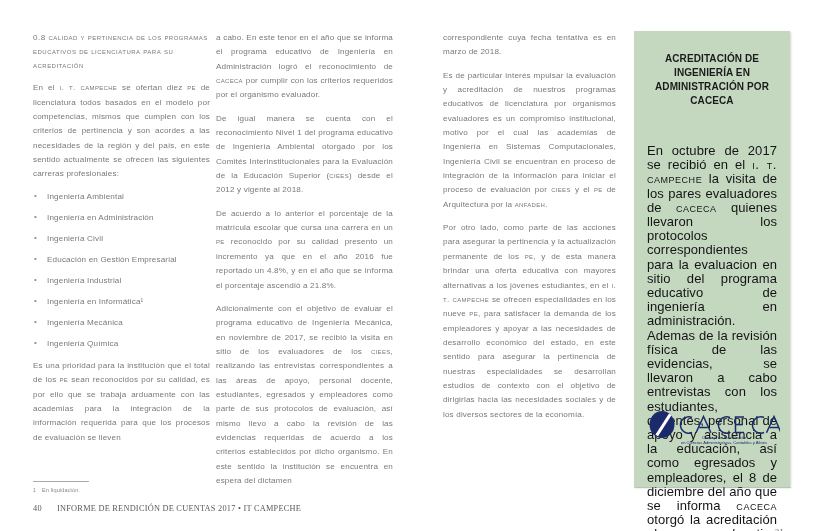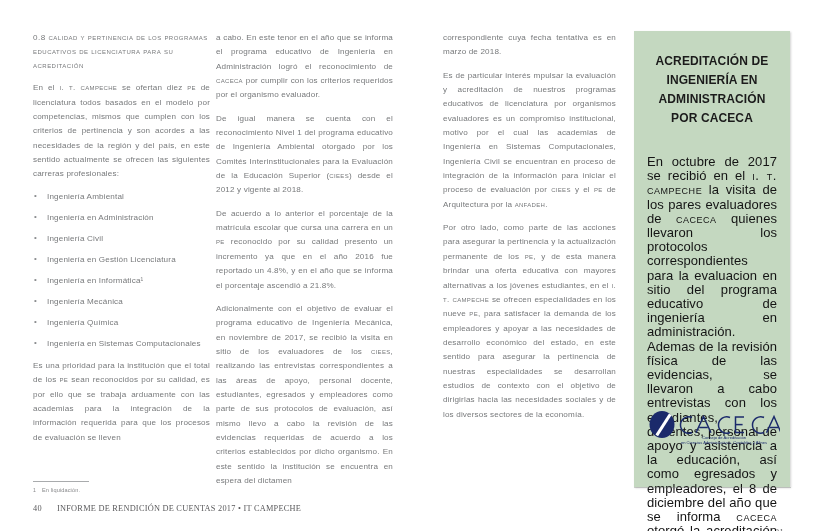--- a/index.html
+++ b/index.html
@@ -145,27 +145,27 @@
     box-shadow: 1px 1px 2px rgba(0,0,0,0.18);
   }
   .sidebar-inner {
     position: absolute;
     left: 13px;
     top: 21px;
     width: 130px;
   }
   .sidebar-title {
     font-family: "Liberation Sans", sans-serif;
-    font-size: 12px;
-    line-height: 19px;
+    font-size: 10px;
+    line-height: 14px;
     font-weight: bold;
     color: #1b1b1b;
     text-align: center;
     letter-spacing: 0.01em;
-    margin-bottom: 27px;
+    margin-bottom: 36px;
   }
   .sidebar-body {
     font-family: "Liberation Sans", sans-serif;
     font-size: 13px;
     line-height: 14.2px;
     color: #141414;
     text-align: justify;
     letter-spacing: 0.005em;
   }
   .sidebar-body .sc {
@@ -198,25 +198,25 @@
 <div class="page">
 
   <div class="col" id="col1">
     <div class="heading"><span class="num">0.8</span> <span>Calidad y pertinencia de los programas educativos de licenciatura para su acreditación</span></div>
     <p><span>En el </span><span class="sc">I. T. Campeche</span><span> se ofertan diez </span><span class="sc">pe</span><span> de licenciatura todos basados en el modelo por competencias, mismos que cumplen con los criterios de pertinencia y son acordes a las necesidades de la región y del país, en este sentido actualmente se ofrecen las siguientes carreras profesionales:</span></p>
 
     <ul class="carreras">
       <li>Ingeniería Ambiental</li>
       <li>Ingeniería en Administración</li>
       <li>Ingeniería Civil</li>
-      <li>Ingeniería en Gestión Licenciatura</li>
+      <li>Educación en Gestión Empresarial</li>
+      <li>Ingeniería Industrial</li>
       <li>Ingeniería en Informática¹</li>
       <li>Ingeniería Mecánica</li>
       <li>Ingeniería Química</li>
-      <li>Ingeniería en Sistemas Computacionales</li>
     </ul>
 
     <p><span>Es una prioridad para la institución que el total de los </span><span class="sc">pe</span><span> sean reconocidos por su calidad, es por ello que se trabaja arduamente con las academias para la integración de la información requerida para que los procesos de evaluación se lleven</span></p>
   </div>
 
   <div class="col" id="col2">
     <p><span>a cabo. En este tenor en el año que se informa el programa educativo de Ingeniería en Administración logró el reconocimiento de </span><span class="sc">caceca</span><span> por cumplir con los criterios requeridos por el organismo evaluador.</span></p>
     <p><span>De igual manera se cuenta con el reconocimiento Nivel 1 del programa educativo de Ingeniería Ambiental otorgado por los Comités Interinstitucionales para la Evaluación de la Educación Superior (</span><span class="sc">ciees</span><span>) desde el 2012 y vigente al 2018.</span></p>
     <p><span>De acuerdo a lo anterior el porcentaje de la matrícula escolar que cursa una carrera en un </span><span class="sc">pe</span><span> reconocido por su calidad presento un incremento ya que en el año 2016 fue reportado un 4.8%, y en el año que se informa el porcentaje ascendió a 21.8%.</span></p>
     <p><span>Adicionalmente con el objetivo de evaluar el programa educativo de Ingeniería Mecánica, en noviembre de 2017, se recibió la visita en sitio de los evaluadores de los </span><span class="sc">ciees</span><span>, realizando las entrevistas correspondientes a las áreas de apoyo, personal docente, estudiantes, egresados y empleadores como parte de sus protocolos de evaluación, así mismo llevo a cabo la revisión de las evidencias requeridas de acuerdo a los criterios establecidos por dicho organismo. En este sentido la institución se encuentra en espera del dictamen</span></p>

